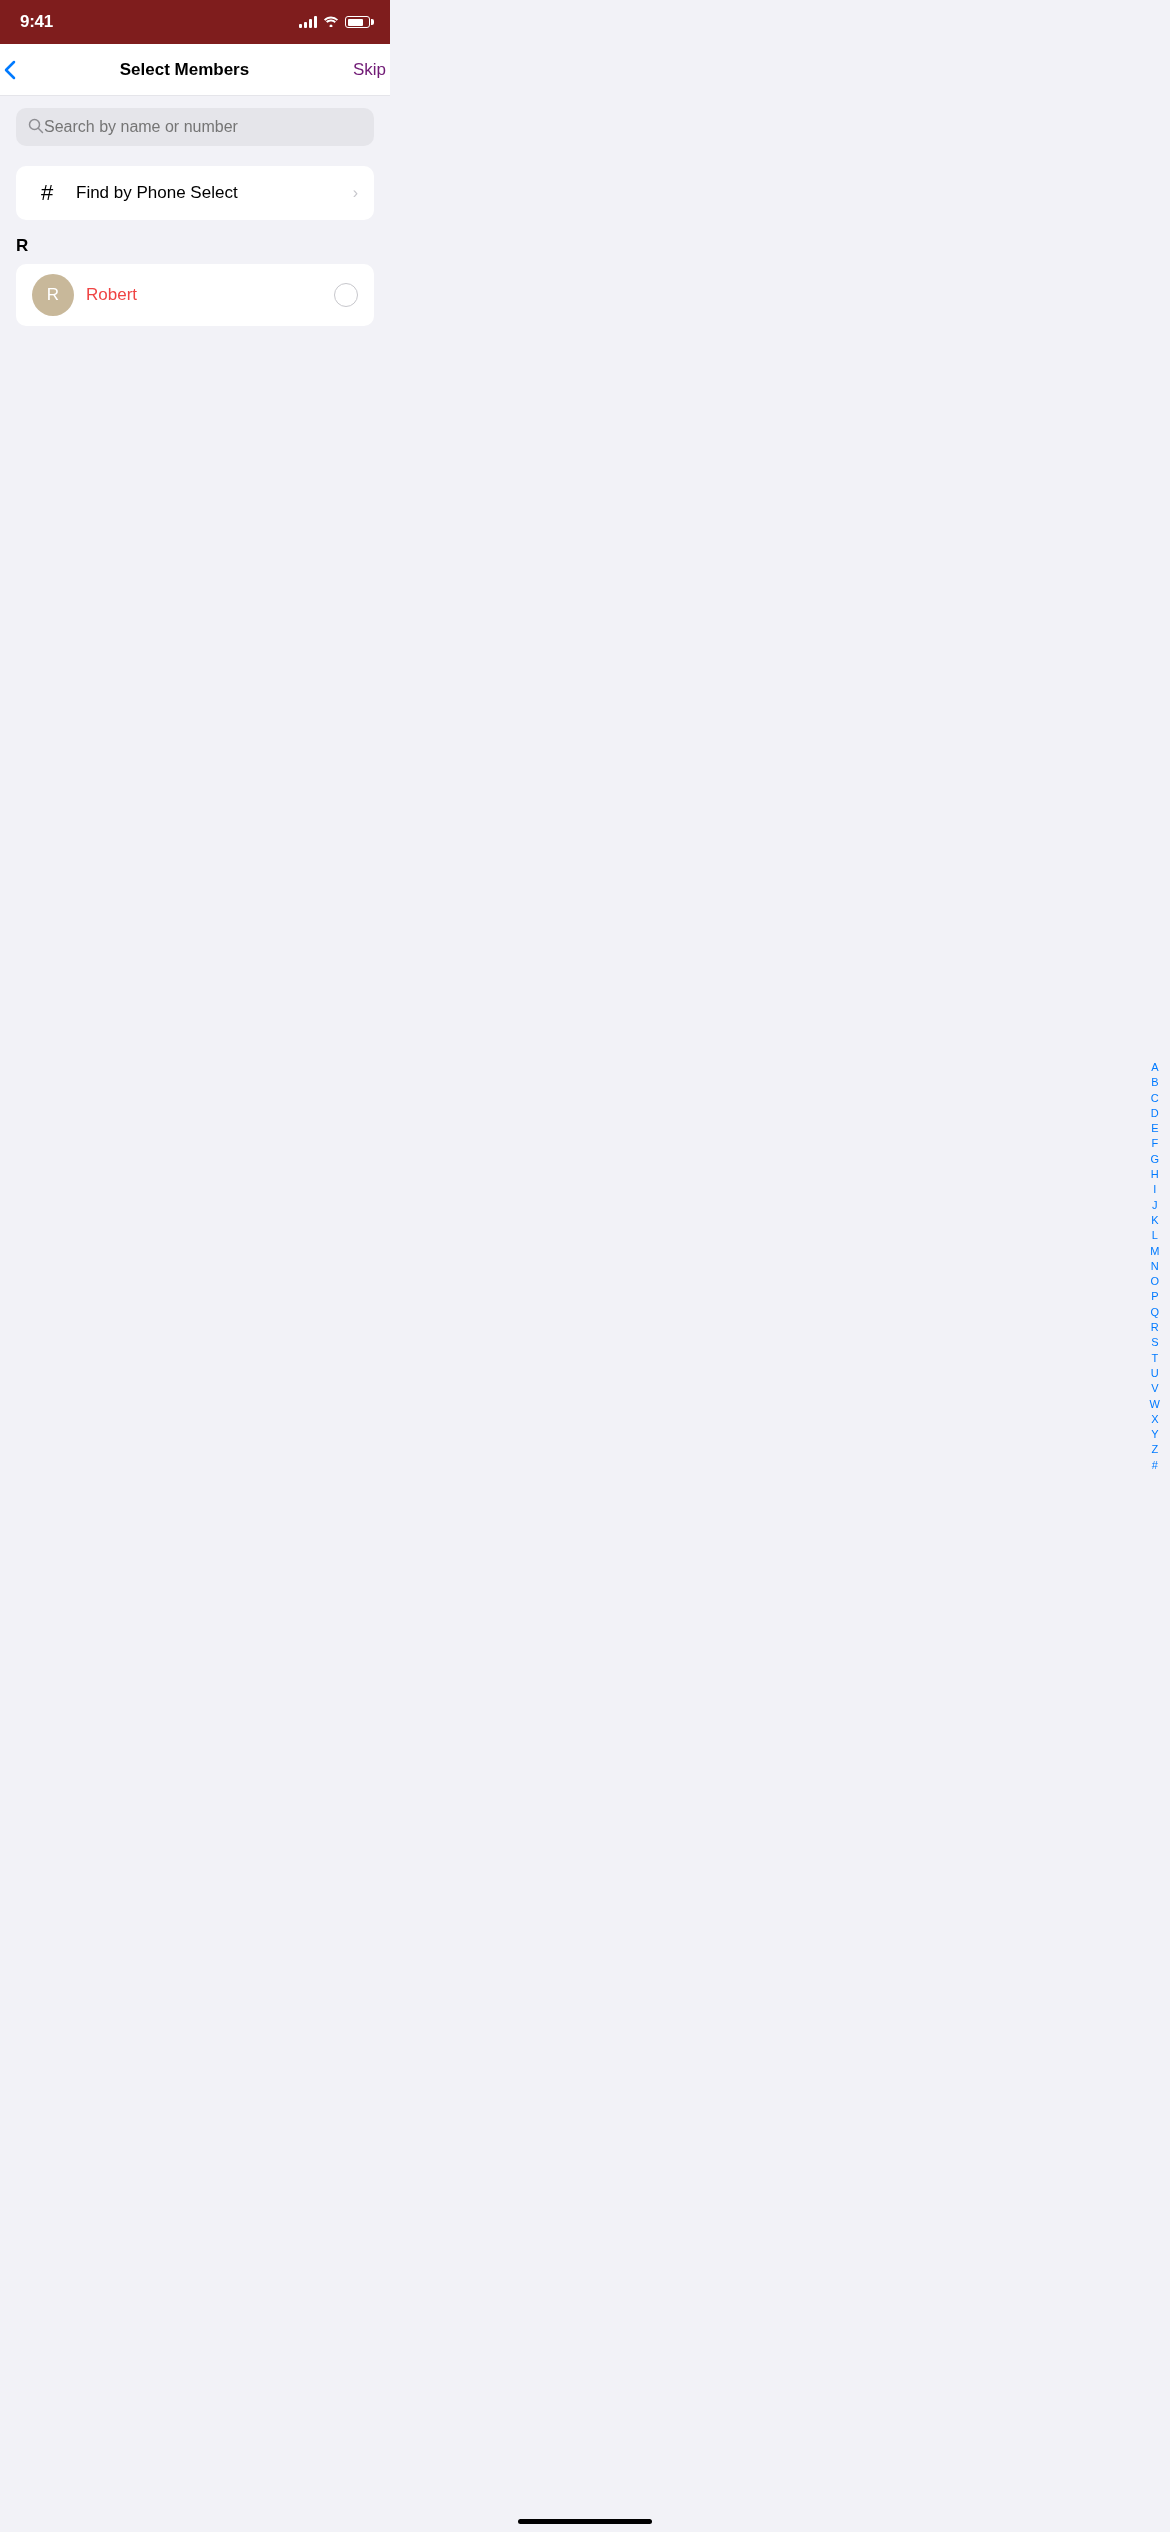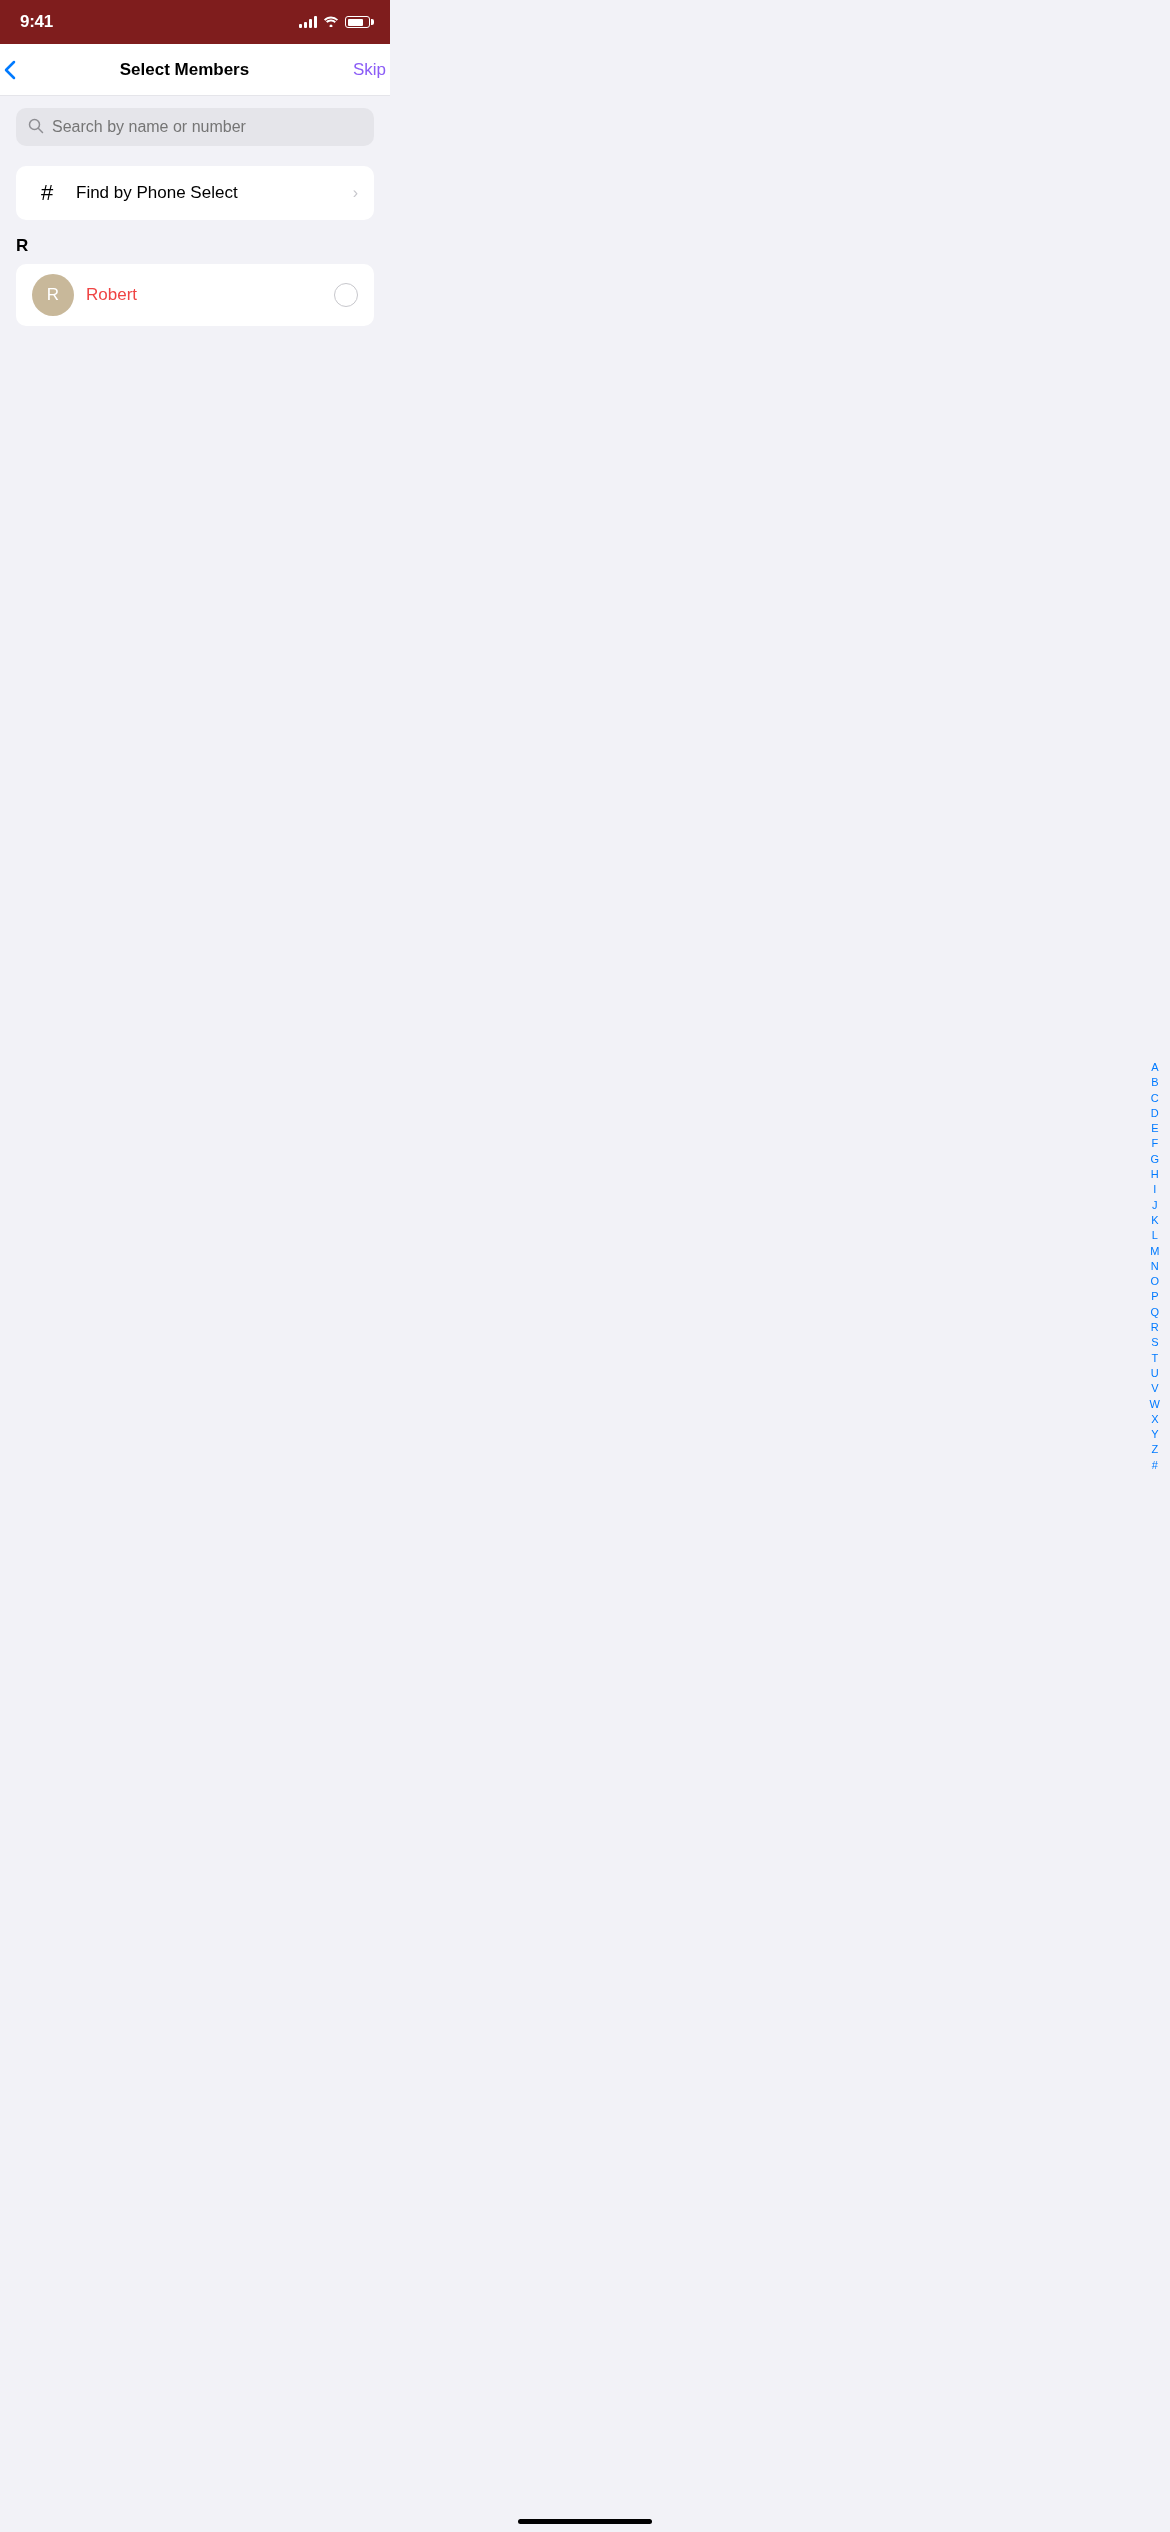--- a/index.html
+++ b/index.html
@@ -109,39 +109,38 @@
       padding: 8px 0;
     }
 
     .nav-title {
       font-size: 17px;
       font-weight: 600;
       color: #000;
     }
 
     .nav-skip {
-      color: #8b5cf6;
+      color: #701a75;
       font-size: 17px;
       cursor: pointer;
     }
 
     
     .search-container {
       padding: 12px 16px;
       background-color: #f2f2f7;
     }
 
     .search-bar {
       background-color: #e5e5ea;
       border-radius: 10px;
       height: 38px;
       display: flex;
       align-items: center;
       padding: 0 12px;
-      gap: 8px;
     }
 
     .search-icon-wrap {
       color: #8e8e93;
       font-size: 15px;
     }
 
     .search-input {
       border: none;
       background: transparent;

